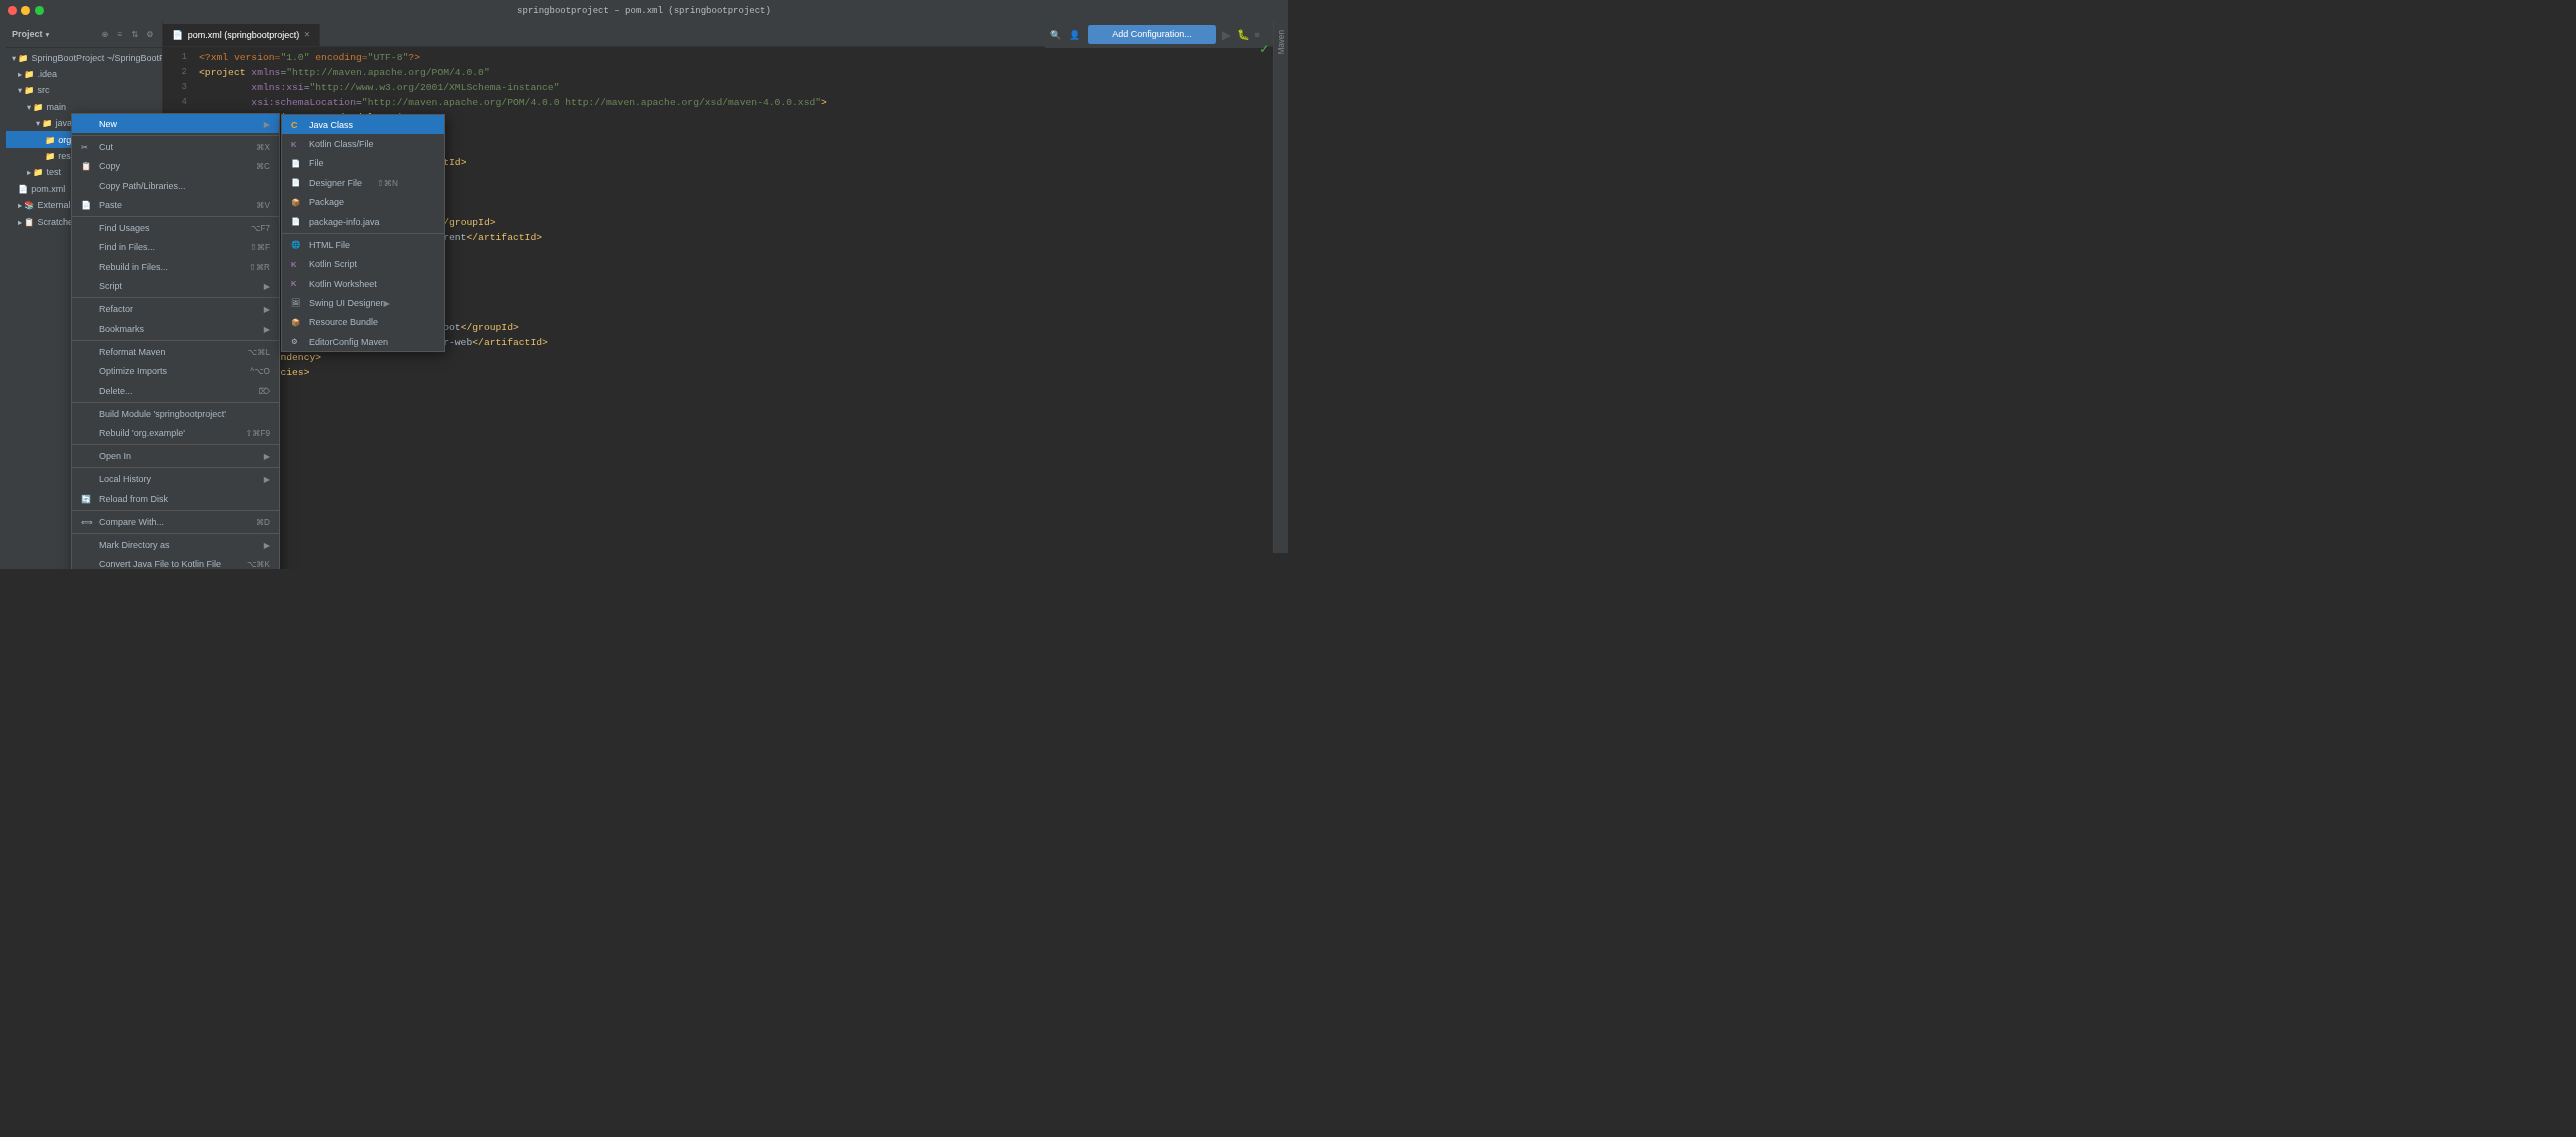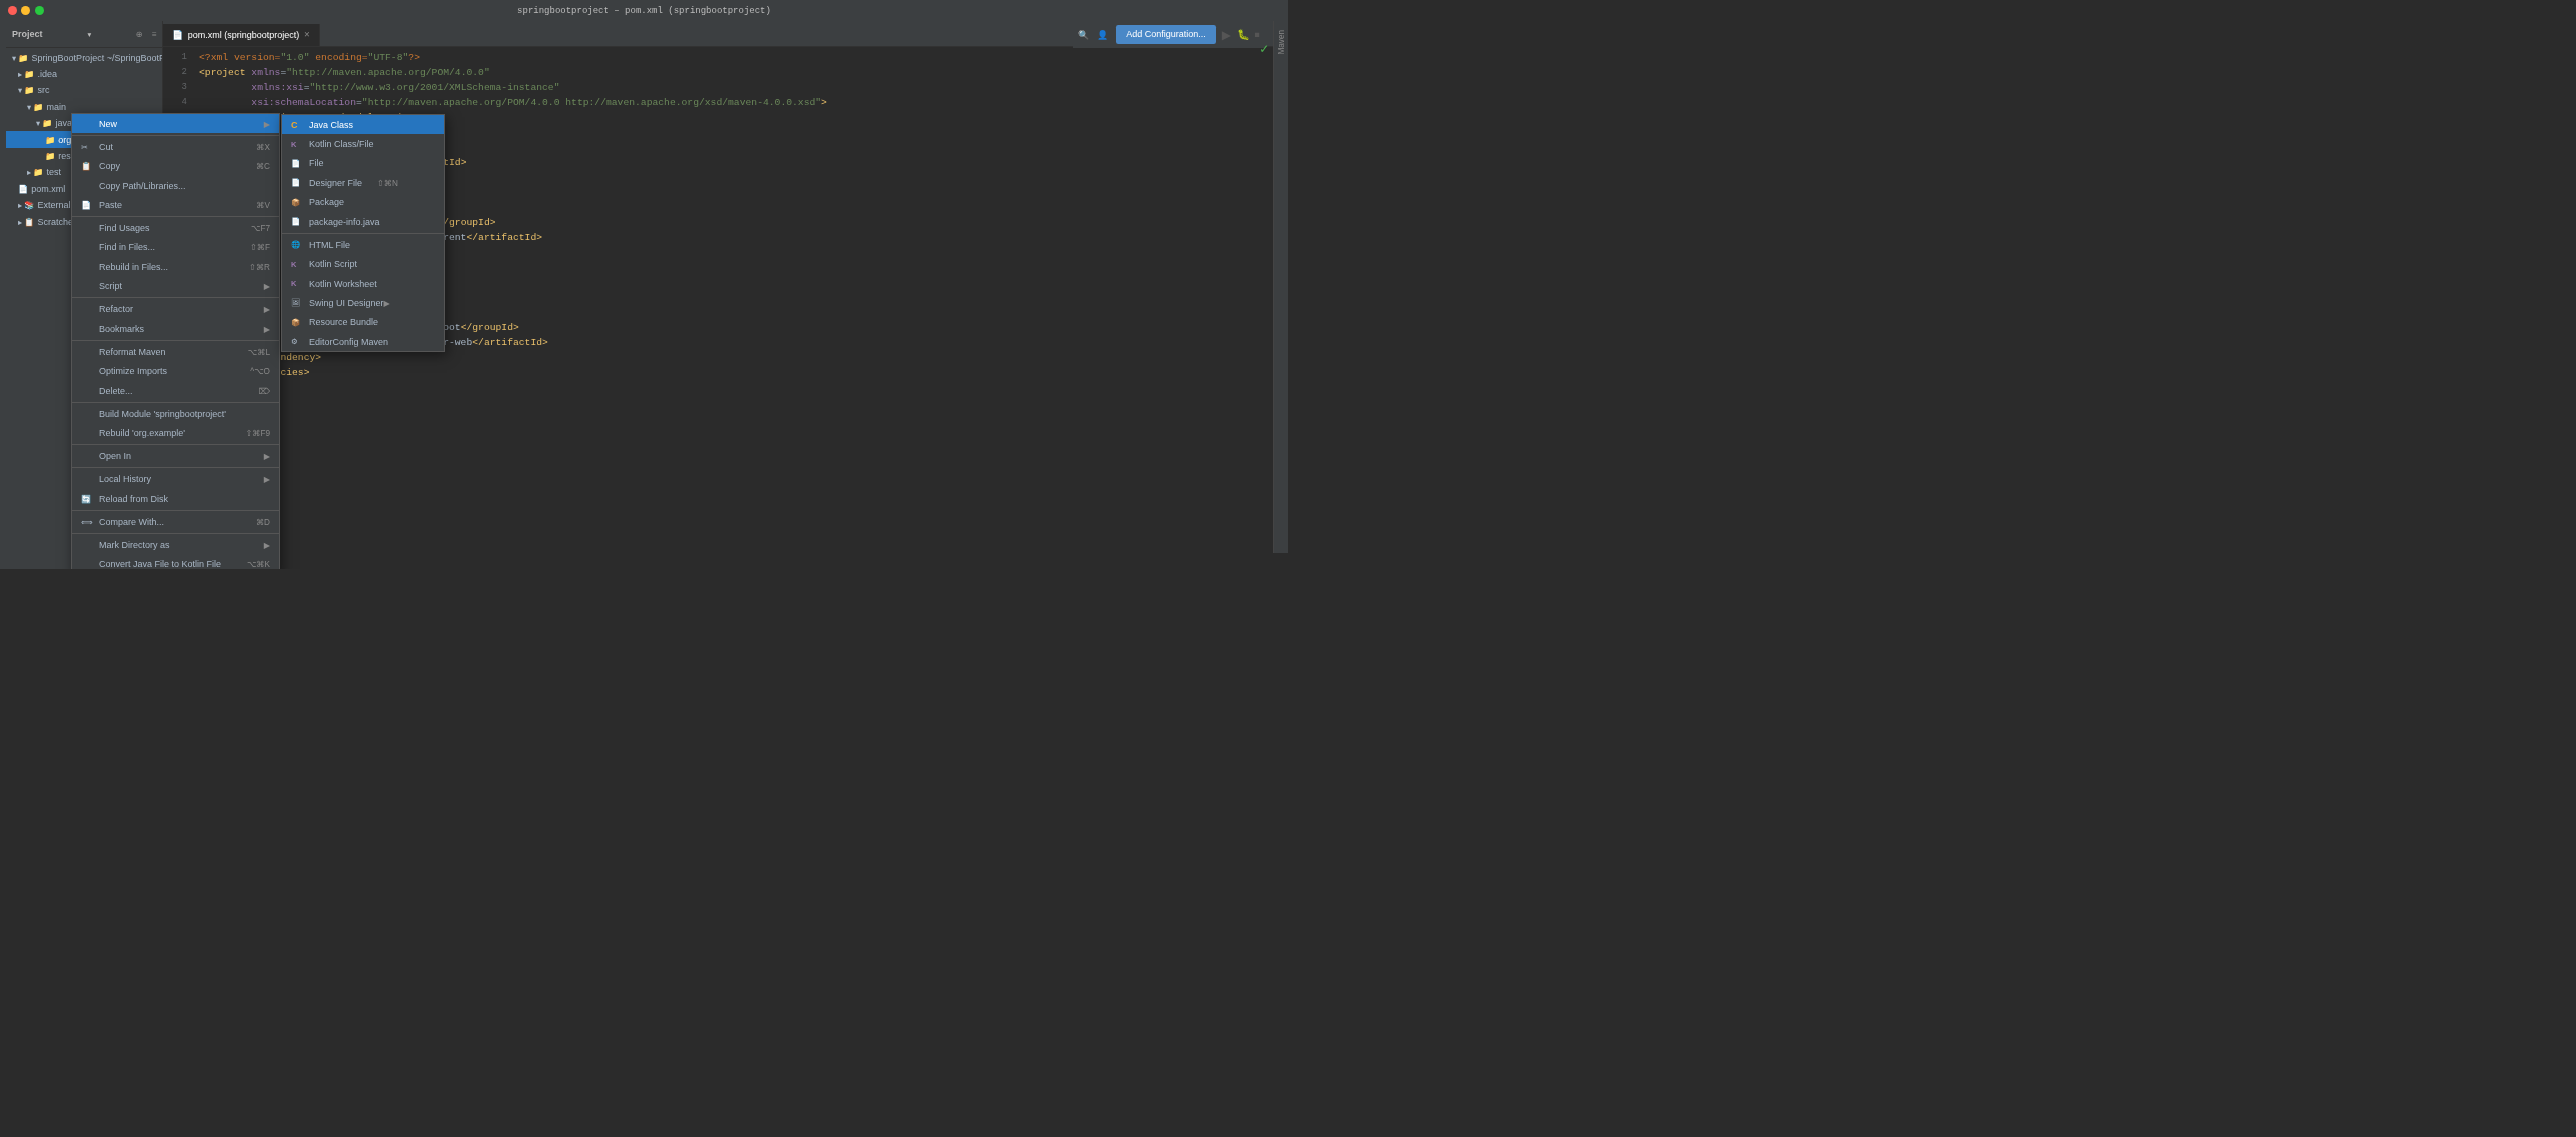--- a/index.html
+++ b/index.html
@@ -67,21 +67,20 @@
       flex-direction: column;
       border-right: 0.7px solid #323232;
     }
     .project-panel-header {
       height: 27px;
       background: #3c3f41;
       display: flex;
       align-items: center;
       padding: 0 6px;
       border-bottom: 0.7px solid #323232;
-      gap: 42px;
     }
     .panel-title {
       font-size: 9px;
       color: #bbb;
       font-weight: 600;
       margin-right: 3px;
     }
     .panel-chevron {
       font-size: 7.5px;
       color: #bbb;
@@ -256,21 +255,21 @@
       right: 0;
       height: 27px;
       display: flex;
       align-items: center;
       padding: 0 6px;
       gap: 4.5px;
       background: #3c3f41;
     }
     .toolbar-btn {
       height: 19.4px;
-      padding: 0 10px;
+      padding: 0 24px;
       background: #4a88c7;
       color: #fff;
       border: none;
       border-radius: 2.2px;
       font-size: 9px;
       cursor: pointer;
     }
 
     
     .tree-item-selected-blue {

